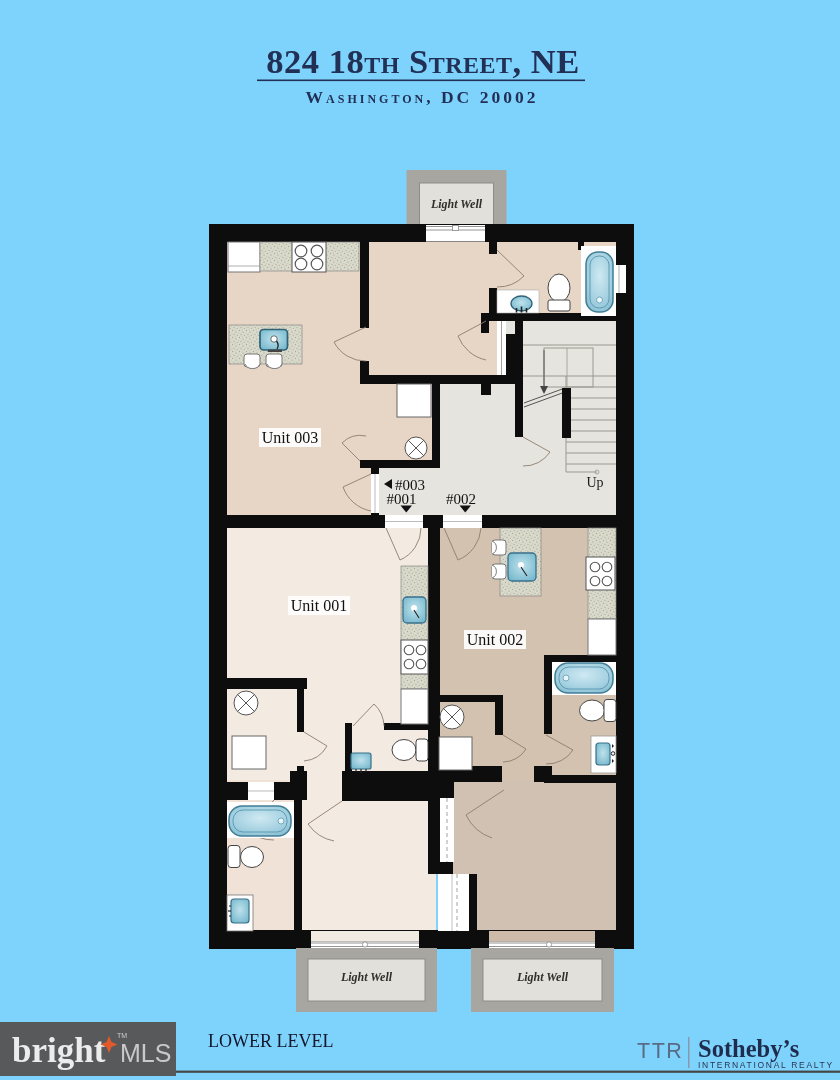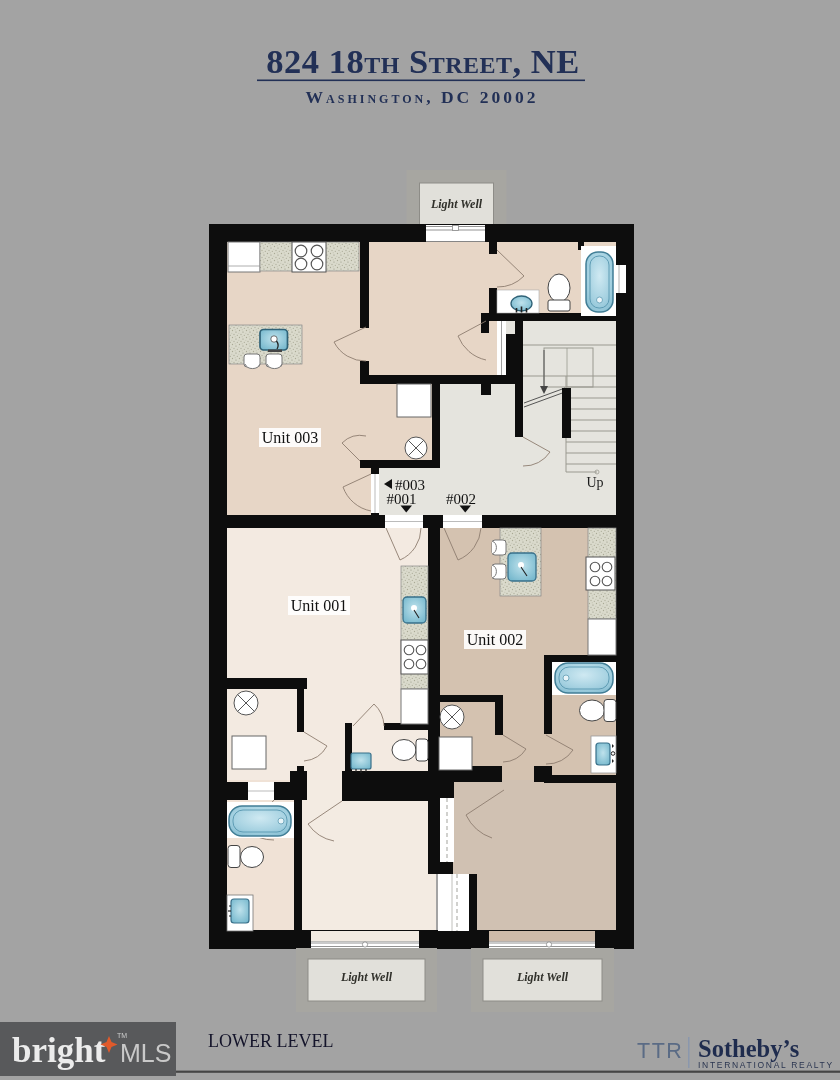--- a/index.html
+++ b/index.html
@@ -1,16 +1,16 @@
 <!DOCTYPE html>
 <html><head>
 <meta charset="utf-8">
 <style>
   html,body{margin:0;padding:0;background:#ffffff;}
-  #page{position:relative;width:840px;height:1080px;background:#a3a3a3;overflow:hidden;font-family:"Liberation Serif",serif;}
+  #page{position:relative;width:840px;height:1080px;background:#7dd3fc;overflow:hidden;font-family:"Liberation Serif",serif;}
   svg{position:absolute;top:0;left:0;}
 </style>
 </head>
 <body>
 <div id="page">
 <svg width="840" height="1080" viewBox="0 0 840 1080">
 <defs>
   <pattern id="gr" width="7" height="7" patternUnits="userSpaceOnUse">
     <rect width="7" height="7" fill="#dadacc"></rect>
     <circle cx="1.5" cy="1.5" r="0.65" fill="#a9a995"></circle>

